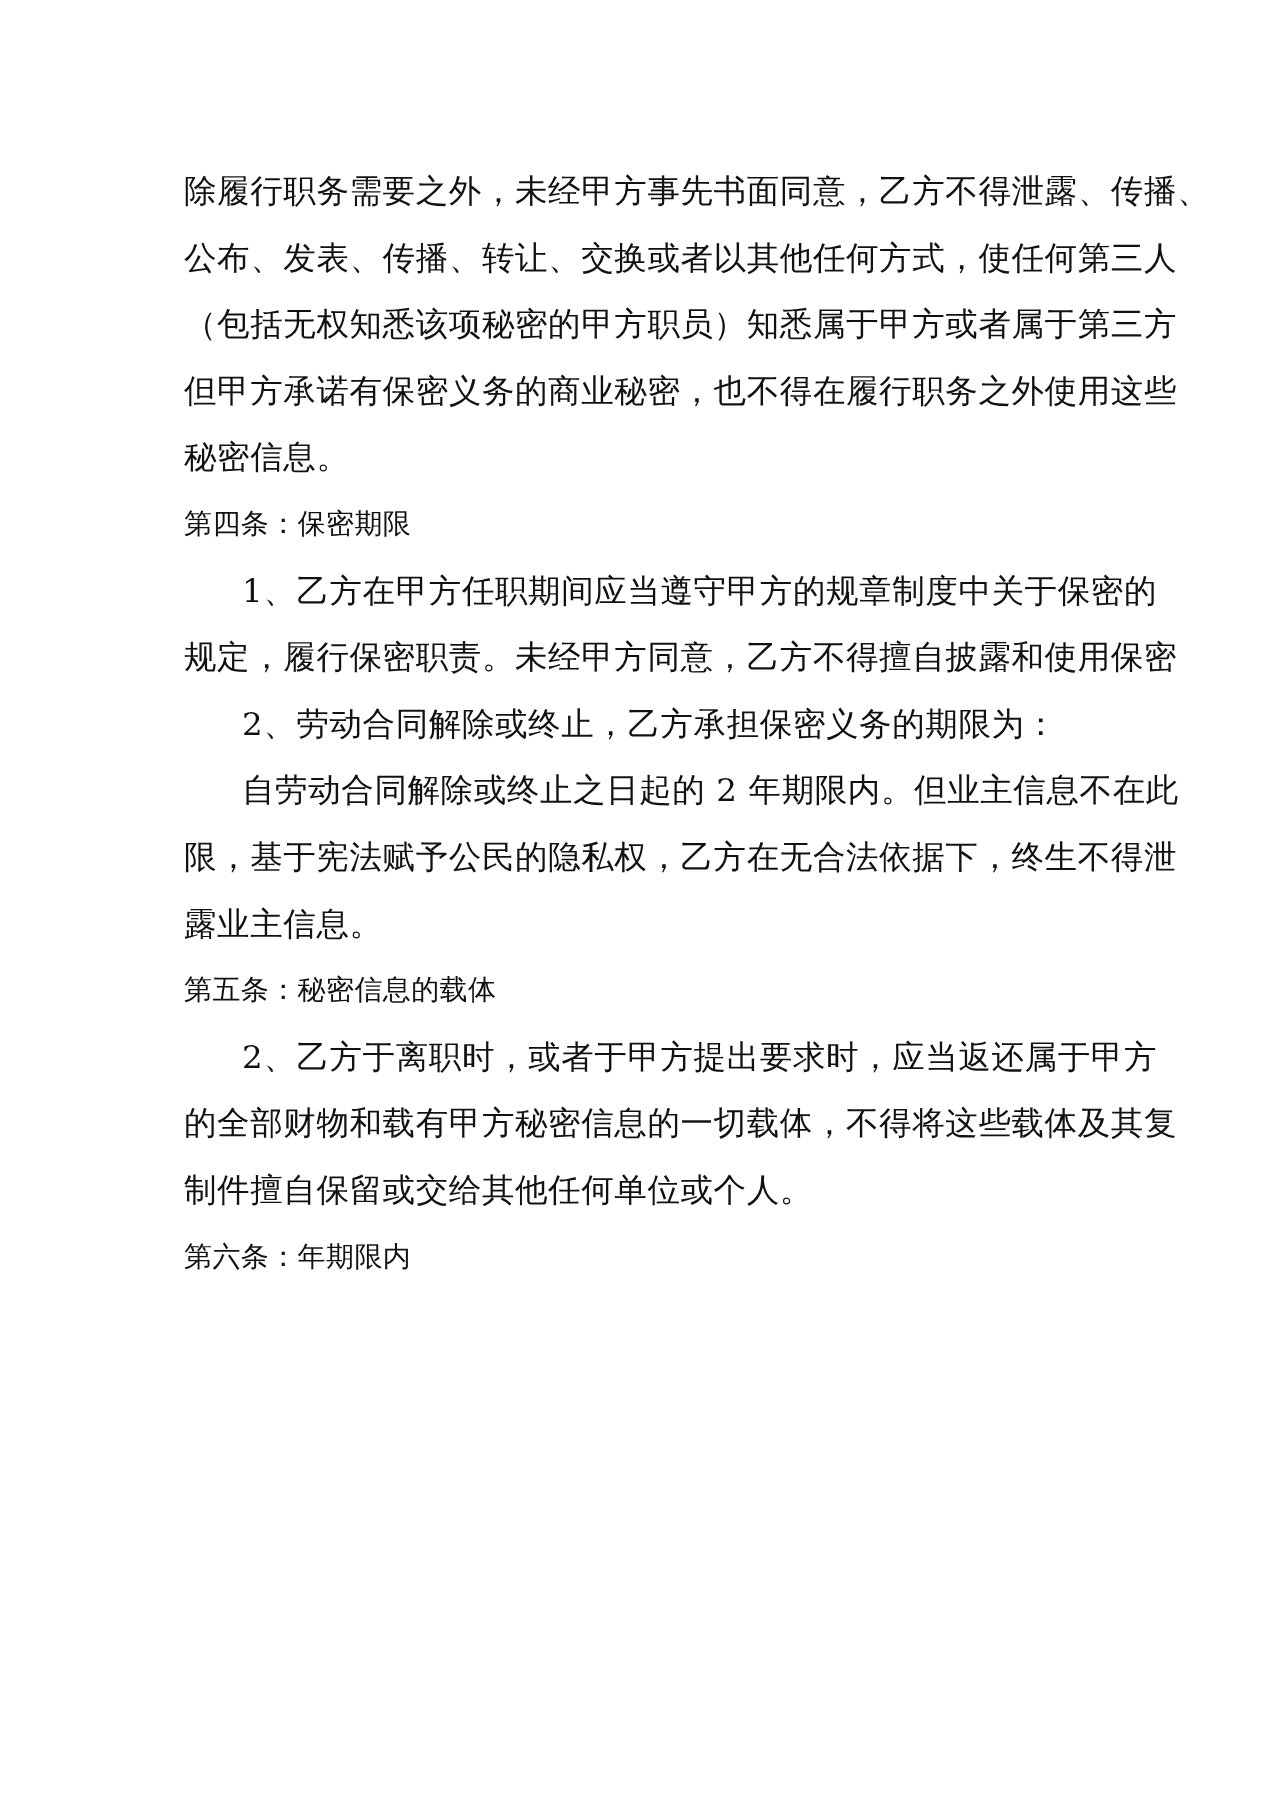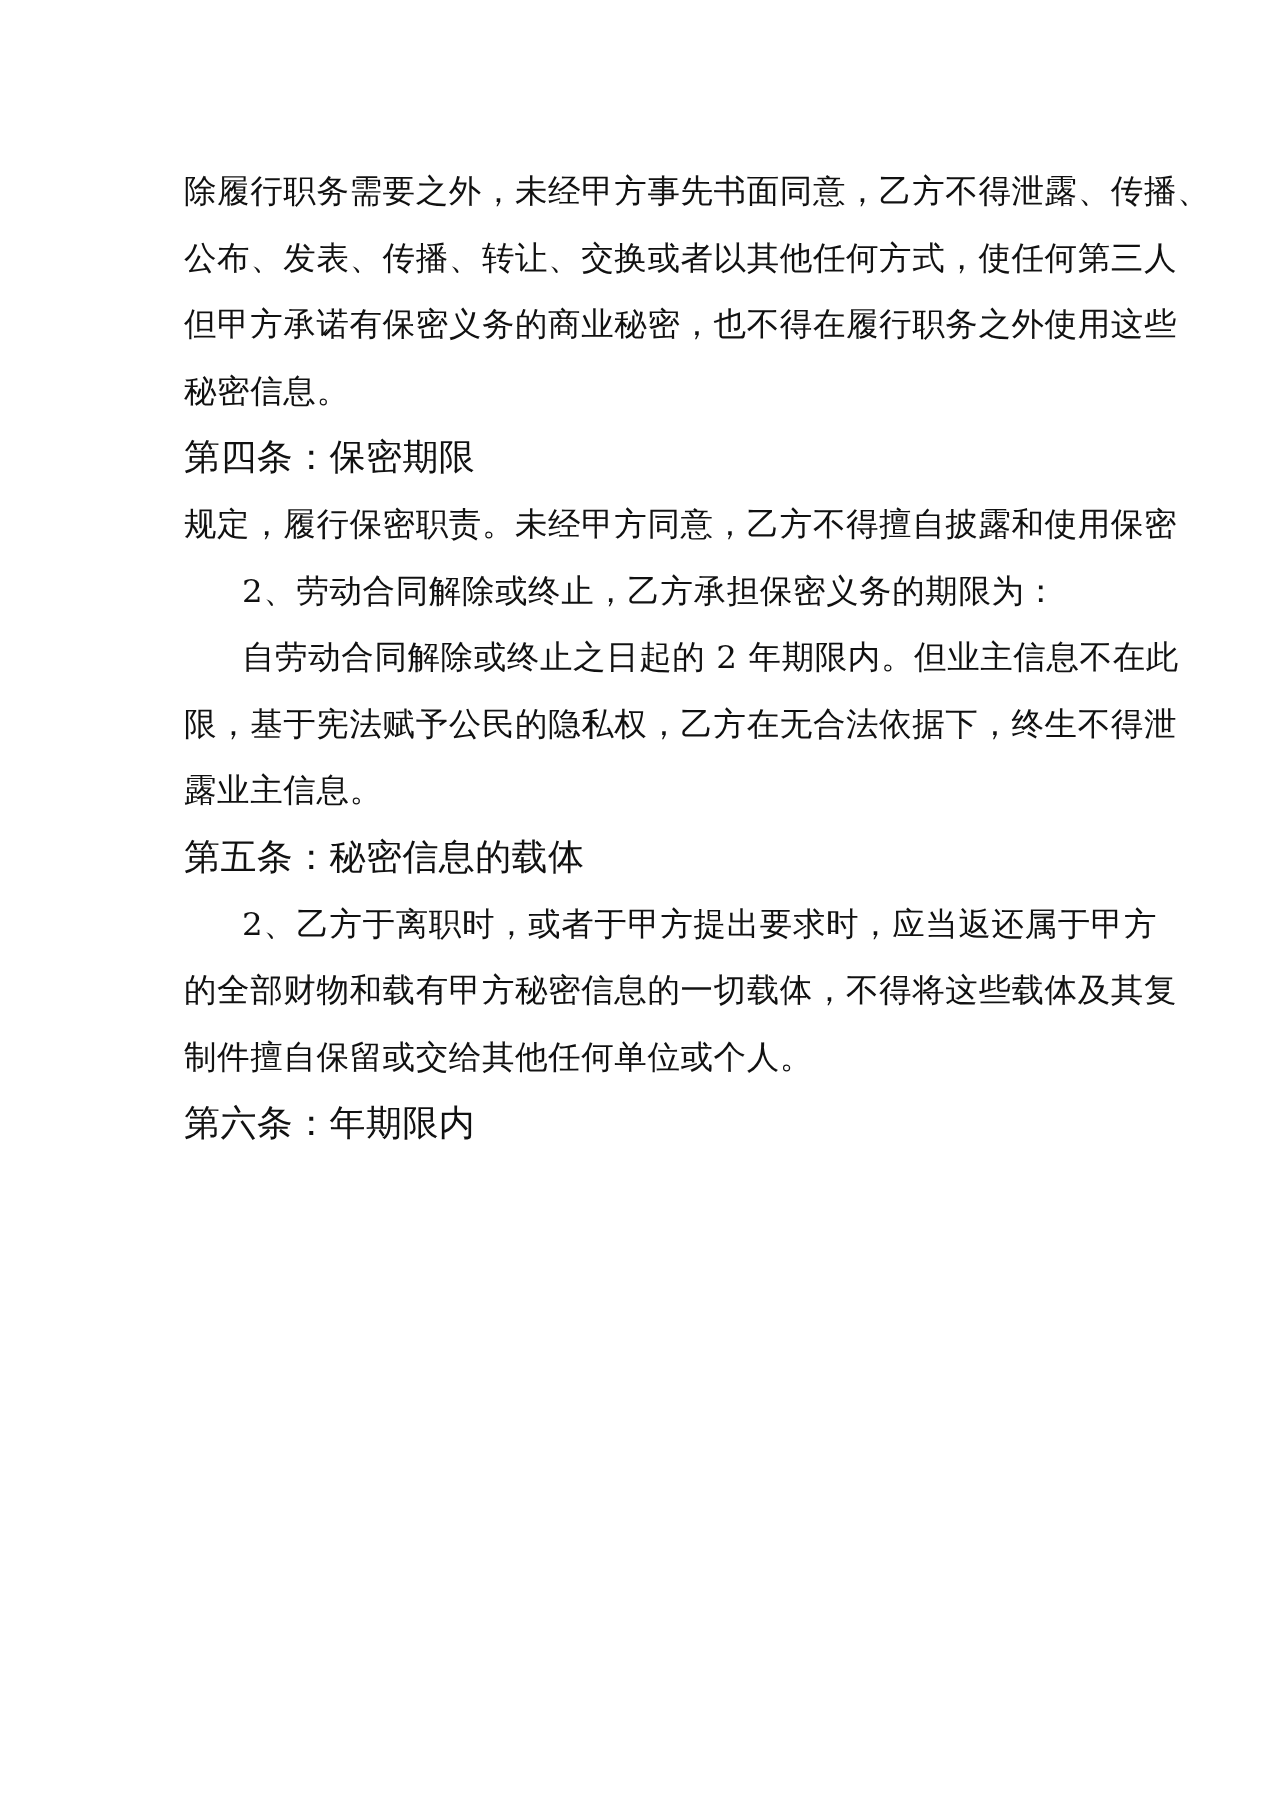--- a/index.html
+++ b/index.html
@@ -24,47 +24,49 @@
     .line {
       height: 66.6px;
       line-height: 66.6px;
       font-size: 32.5px;
       white-space: nowrap;
       overflow: visible;
       letter-spacing: 0.6px;
     }
     .heading {
       font-family: "DejaVu Sans", "Liberation Sans", sans-serif;
-      font-size: 36px;
+      font-size: 28px;
       letter-spacing: 0.4px;
     }
     .indent {
       padding-left: 58px;
     }
     .just {
       text-align-last: justify;
       text-align: justify;
     }
   </style>
 </head>
 <body>
 
 <div class="page">
 
   <div>
     <div class="line just">除履行职务需要之外，未经甲方事先书面同意，乙方不得泄露、传播、</div>
     <div class="line just">公布、发表、传播、转让、交换或者以其他任何方式，使任何第三人</div>
+    <div class="line just">（包括无权知悉该项秘密的甲方职员）知悉属于甲方或者属于第三方</div>
     <div class="line just">但甲方承诺有保密义务的商业秘密，也不得在履行职务之外使用这些</div>
     <div class="line">秘密信息。</div>
   </div>
 
   <div>
     <div class="line heading">第四条：保密期限</div>
 
     <div>
+      <div class="line indent just">1、乙方在甲方任职期间应当遵守甲方的规章制度中关于保密的</div>
       <div class="line just">规定，履行保密职责。未经甲方同意，乙方不得擅自披露和使用保密</div>
     </div>
 
     <div>
       <div class="line indent">2、劳动合同解除或终止，乙方承担保密义务的期限为：</div>
     </div>
 
     <div>
       <div class="line indent just">自劳动合同解除或终止之日起的 2 年期限内。但业主信息不在此</div>
       <div class="line just">限，基于宪法赋予公民的隐私权，乙方在无合法依据下，终生不得泄</div>

